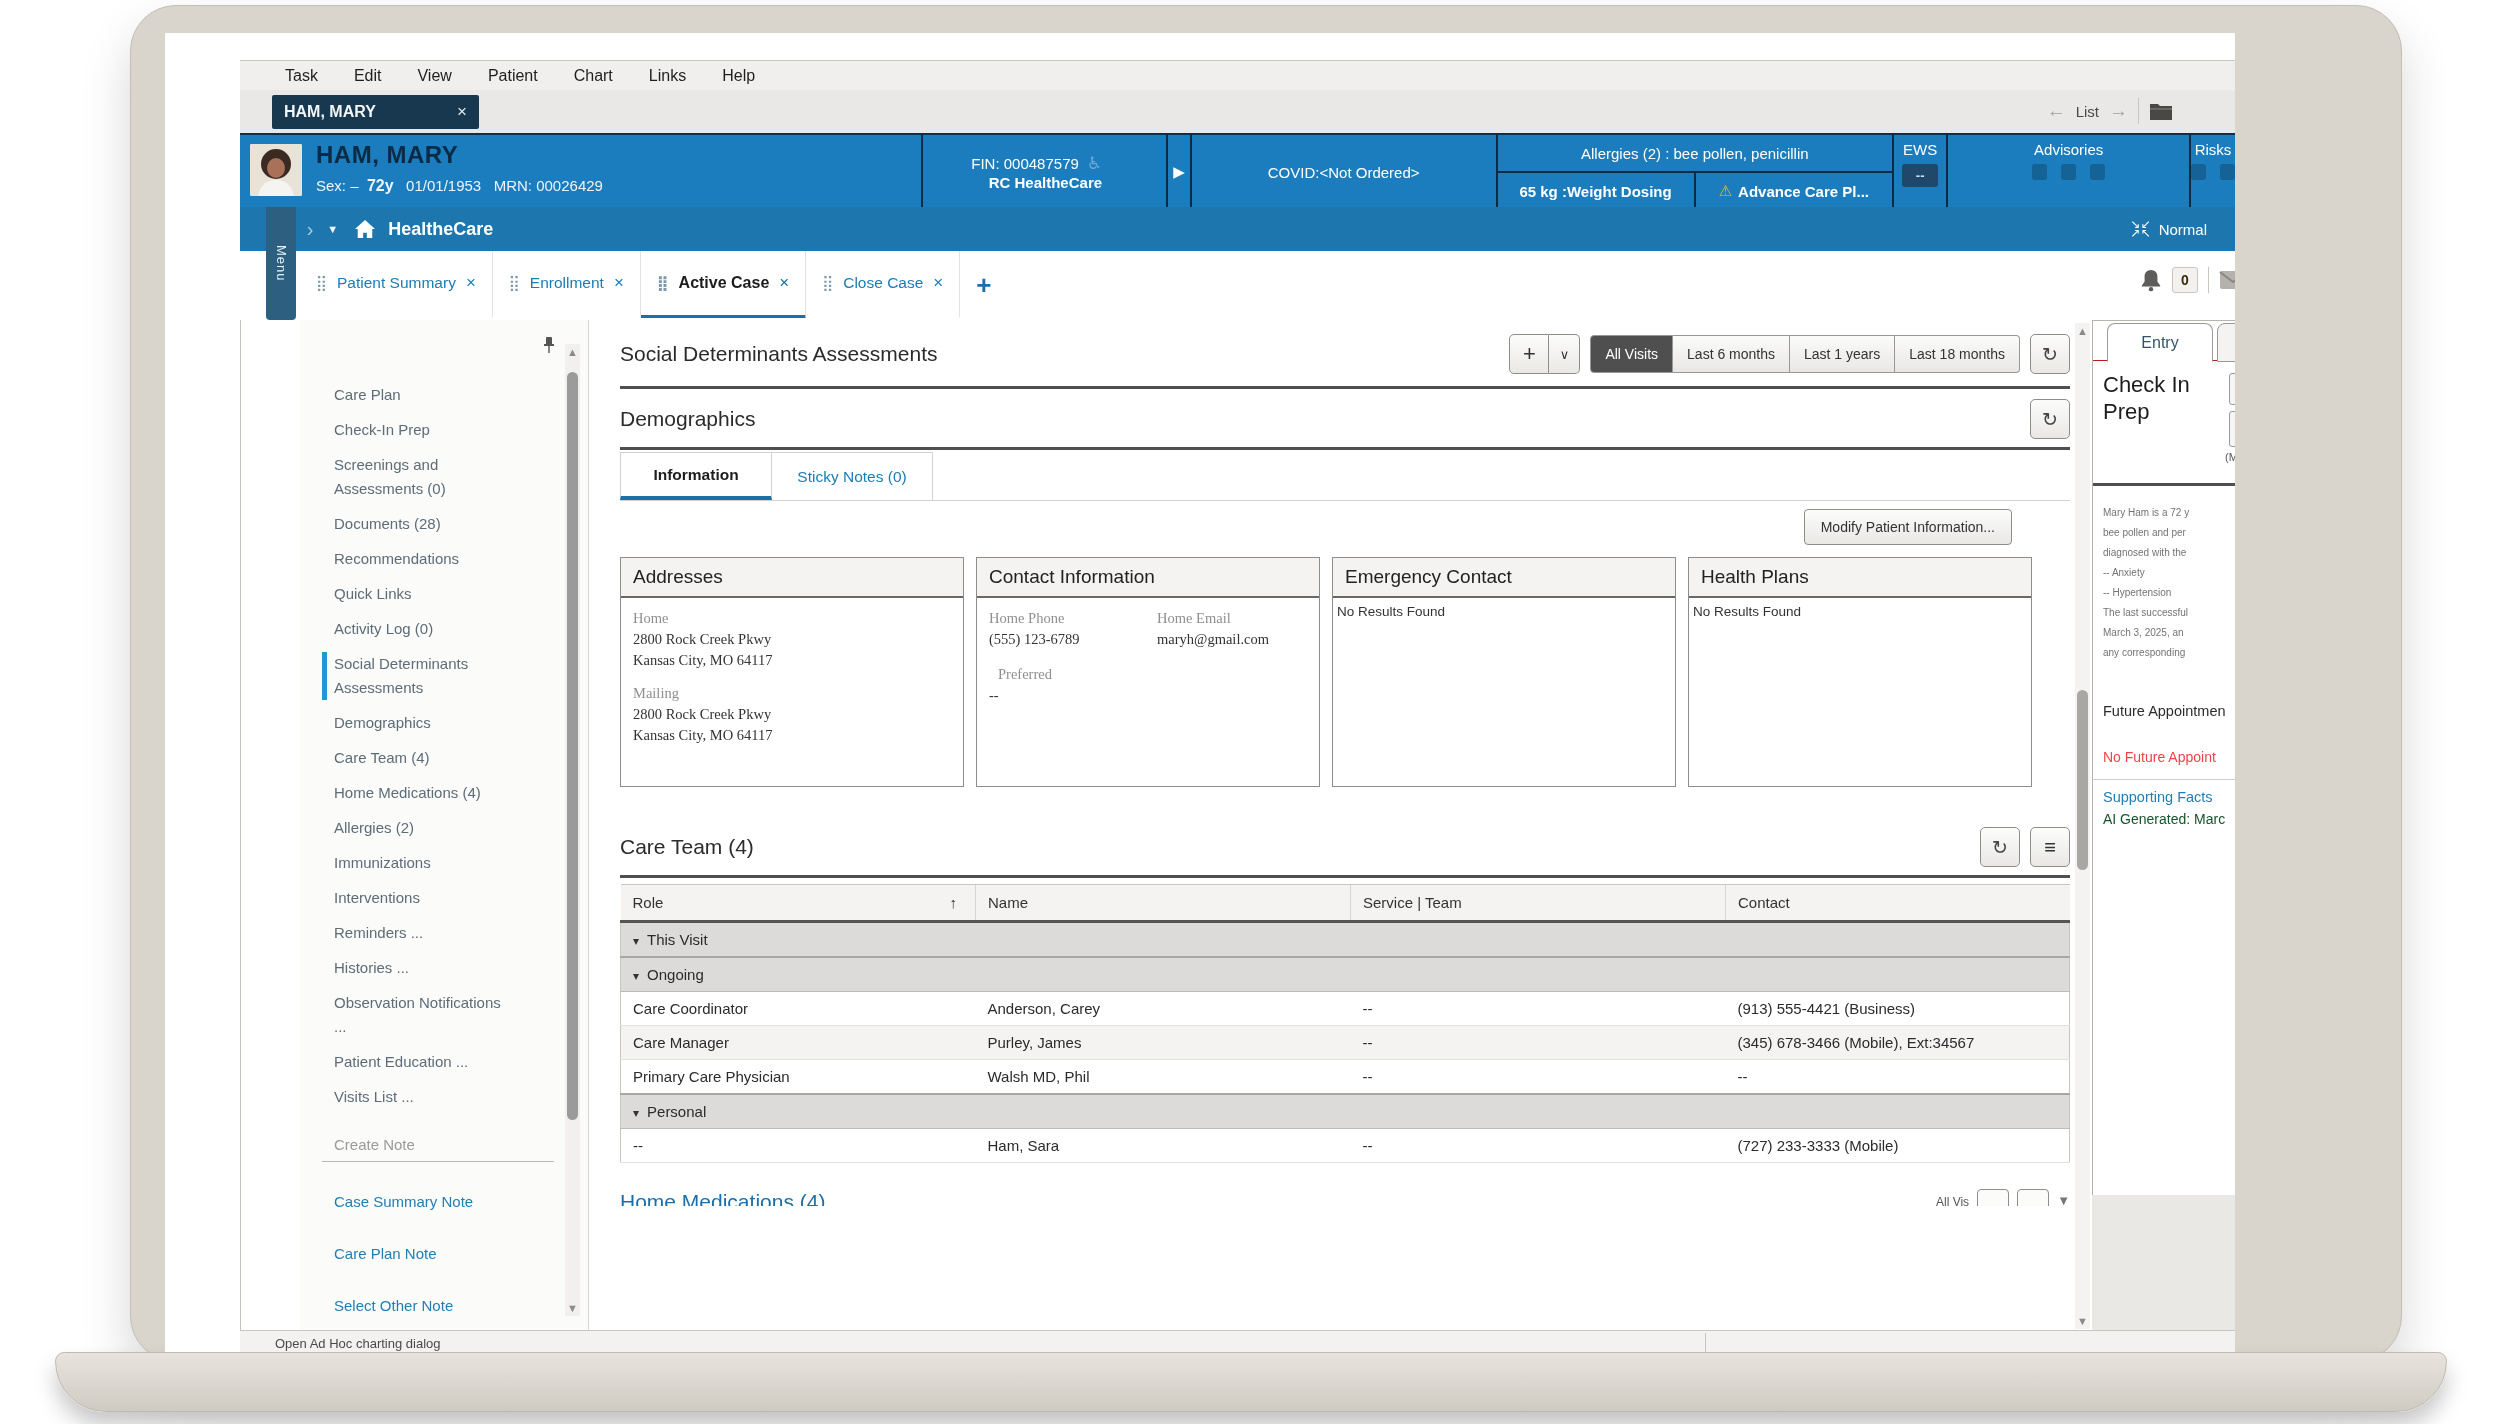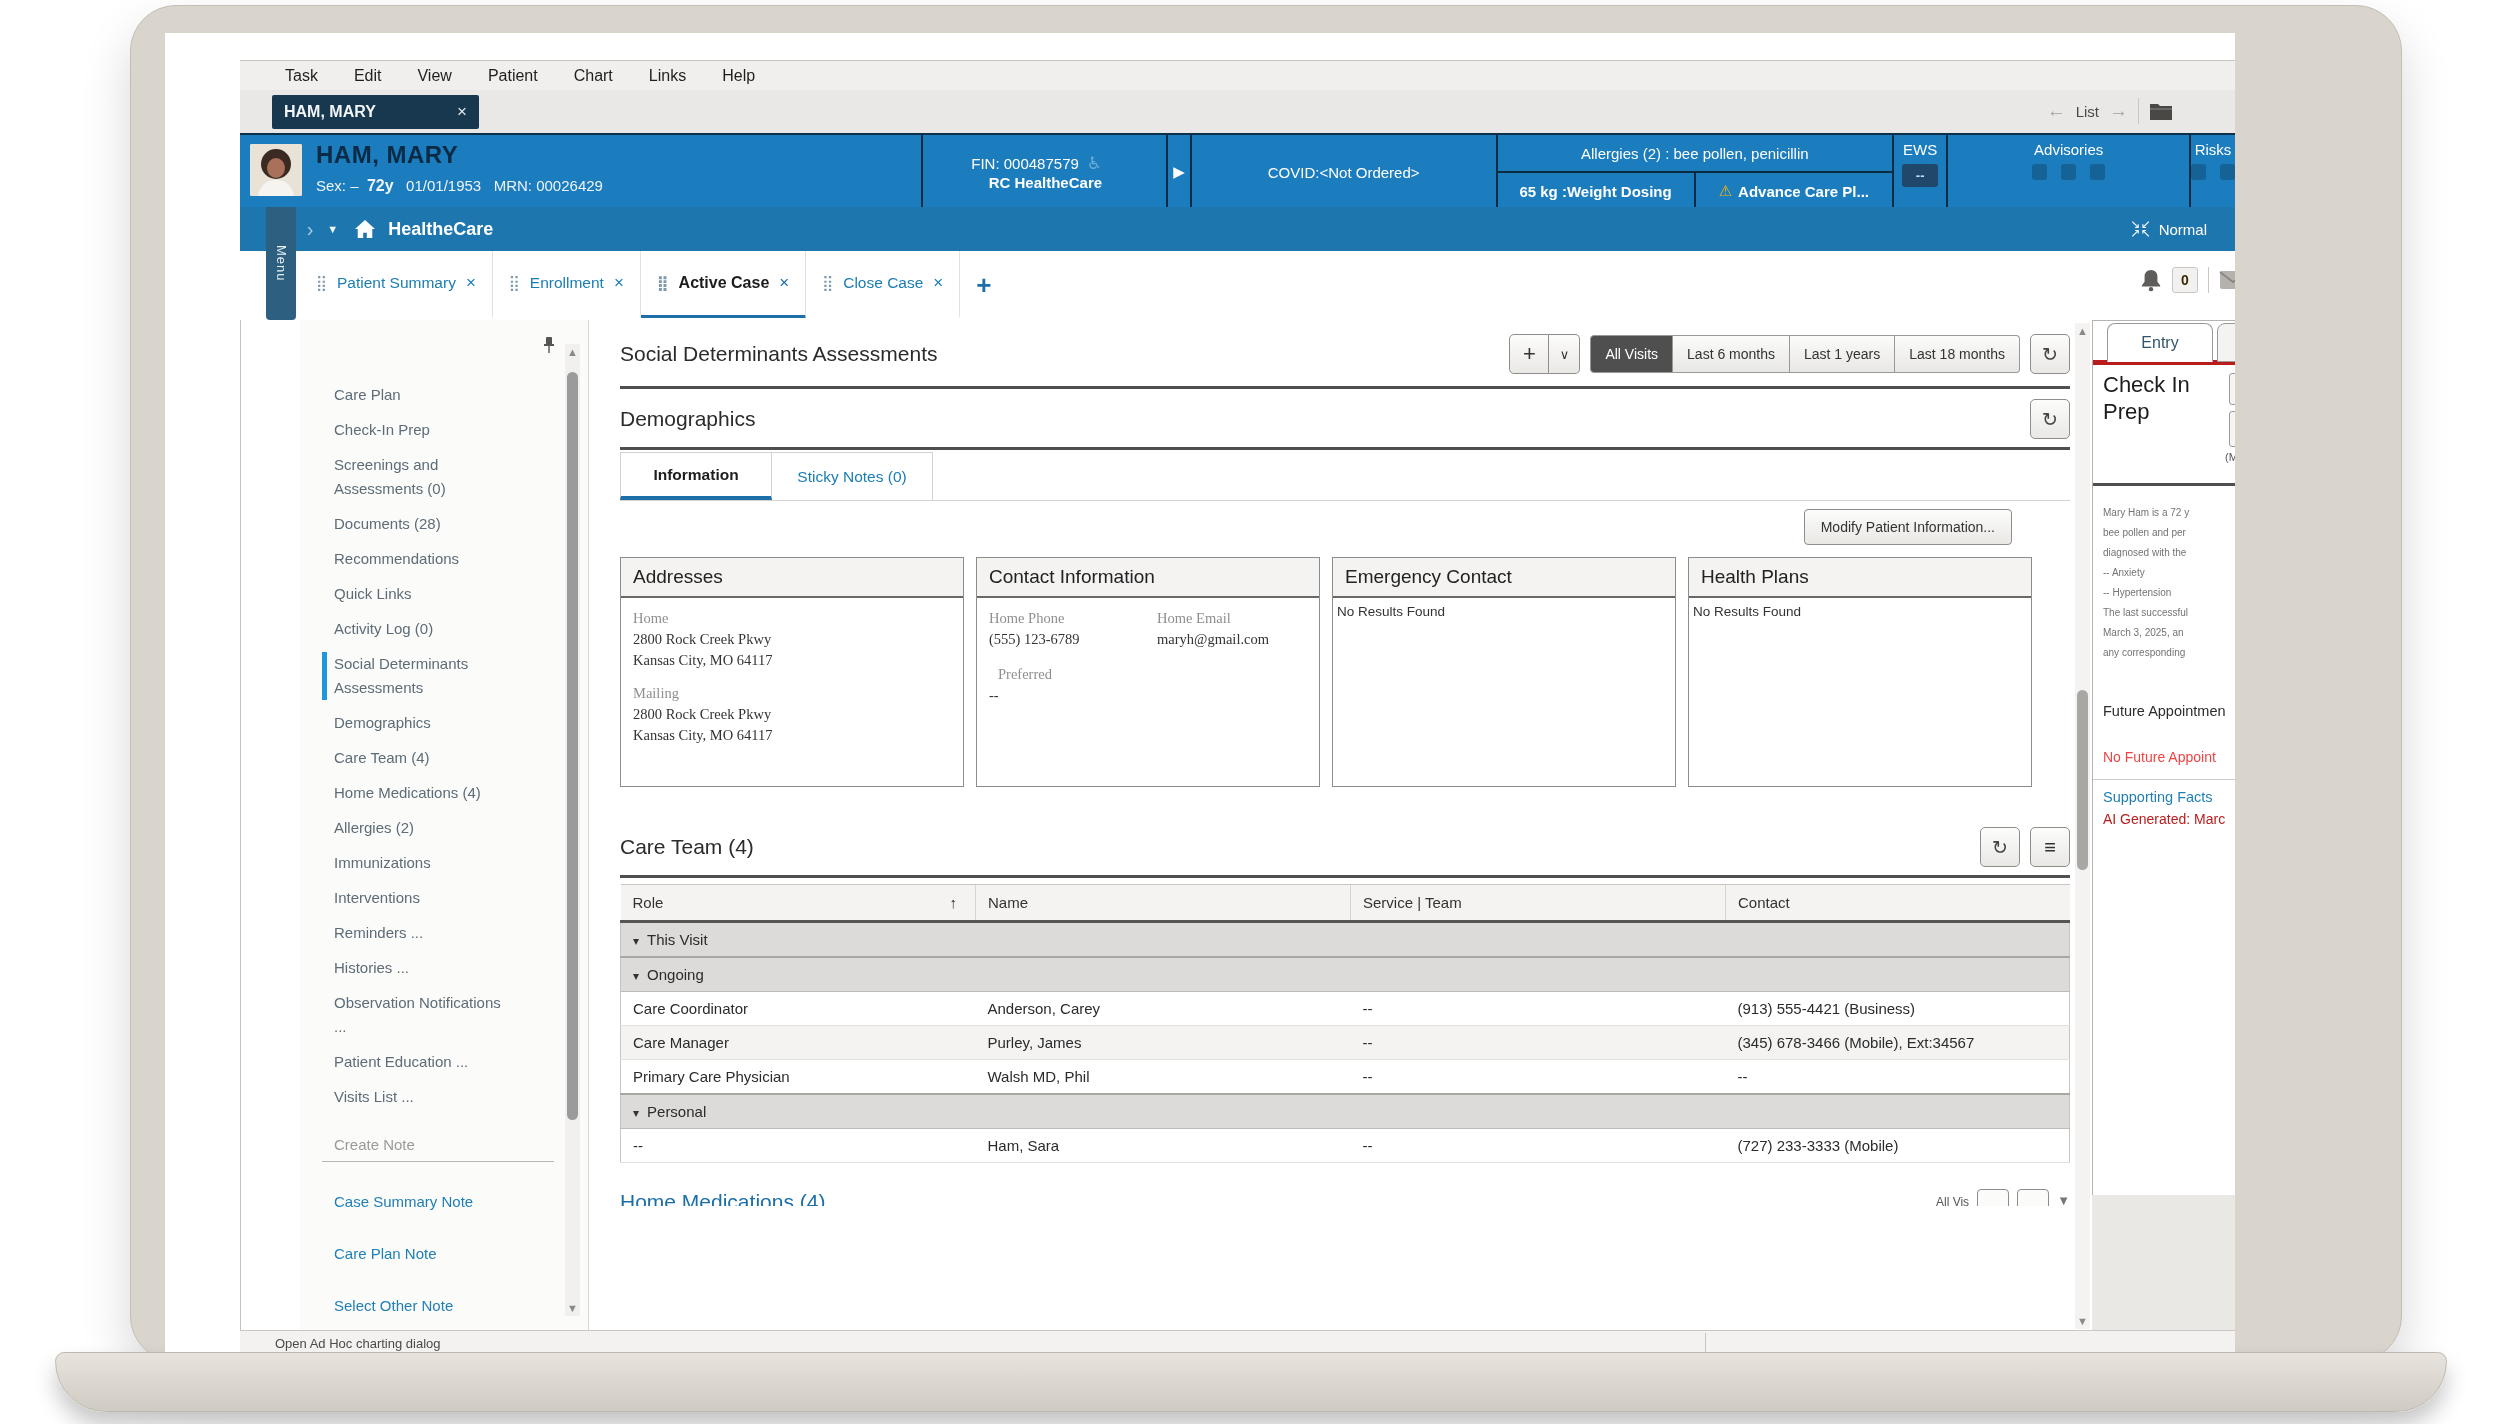--- a/index.html
+++ b/index.html
@@ -143,35 +143,35 @@
   .nextctl{display:flex;gap:8px;align-items:flex-start;font-size:12px;color:#555;}
   .minibox{width:30px;height:26px;border:1px solid #8f8d8a;border-radius:4px;background:#fbfbfa;}
 
   
   .mscroll{position:absolute;left:1910px;top:290px;width:15px;height:1006px;background:#f4f3f1;}
   .mthumb{position:absolute;left:2px;top:367px;width:11px;height:180px;background:#a9a7a4;border-radius:6px;}
 
   
   .rpanel{position:absolute;left:1927px;top:287px;width:162px;height:875px;background:#fff;
           border:1px solid #b7b4b0;overflow:visible;}
-  .rtabs{position:absolute;left:0;top:0;right:-20px;height:39px;border-bottom:5px solid #b91c1c;}
+  .rtabs{position:absolute;left:0;top:0;right:-20px;height:39px;border-bottom:1px solid #b91c1c;}
   .rtab{position:absolute;top:2px;height:37px;border:1px solid #9a9a9a;border-radius:8px 8px 0 0;background:#f4f3f1;
         display:flex;align-items:center;justify-content:center;font-size:16px;color:#33556b;}
   .rtab.active{background:#fff;border-bottom:1px solid #fff;}
   .rhead{position:absolute;left:10px;top:50px;width:112px;font-size:22px;color:#1c1c1c;line-height:27px;}
   .rclip1{position:absolute;left:136px;top:52px;width:70px;height:30px;border:1px solid #9a9a9a;background:#f6f5f3;border-radius:3px;}
   .rclip2{position:absolute;left:136px;top:90px;width:70px;height:34px;border:1px solid #9a9a9a;background:#f6f5f3;border-radius:3px;}
   .rsub{position:absolute;left:132px;top:130px;font-size:11px;color:#555;}
   .rrule{position:absolute;left:0;top:162px;width:100%;height:3px;background:#4f4f4f;}
   .rbody{position:absolute;left:10px;top:182px;width:200px;font-size:10px;line-height:20px;color:#737373;white-space:nowrap;}
   .rfa{position:absolute;left:10px;top:382px;font-size:14.5px;color:#2c2c2c;white-space:nowrap;}
   .rnf{position:absolute;left:10px;top:428px;font-size:14px;color:#ef4444;white-space:nowrap;}
   .rsep{position:absolute;left:0;top:458px;width:100%;height:1px;background:#ccc;}
   .rsf{position:absolute;left:10px;top:468px;font-size:14.5px;color:#1f7fb5;white-space:nowrap;}
-  .rai{position:absolute;left:10px;top:490px;font-size:14px;color:#b91c1c;white-space:nowrap;}
+  .rai{position:absolute;left:10px;top:490px;font-size:14px;color:#14532d;white-space:nowrap;}
   .rpatch{position:absolute;left:1927px;top:1162px;width:143px;height:135px;background:#eae8e4;}
 
   
   .statusbar{position:absolute;left:75px;right:0;top:1297px;height:22px;background:#f3f2f0;border-top:1px solid #c9c6c2;
              font-size:13px;color:#4a4a4a;}
   .statusbar .sl{position:absolute;left:35px;top:5px;}
   .statusbar .sd{position:absolute;left:1465px;top:2px;width:1px;height:20px;background:#c9c6c2;}
   svg{display:block;}
 </style>
 </head>

